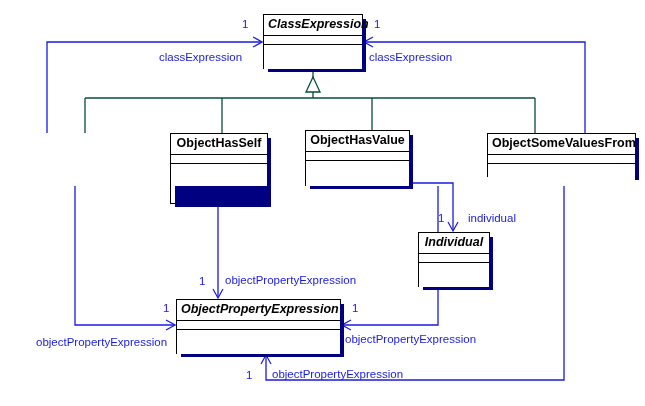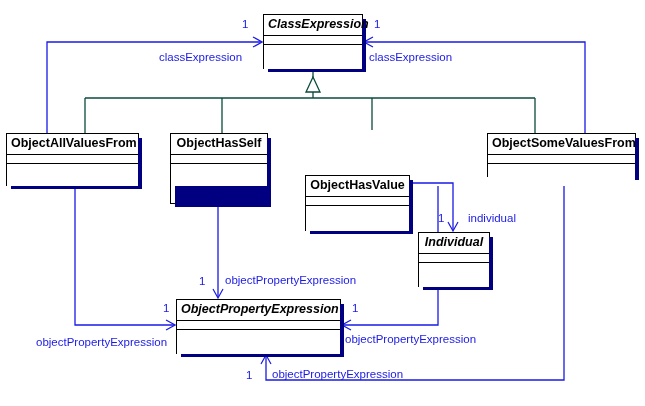--- a/index.html
+++ b/index.html
@@ -126,35 +126,29 @@
     </g>
   </svg>
 
   <div class="uml-class" style="left:263px; top:14px; width:100px; height:55px;">
     <div class="shadow"></div>
     <div class="uml-name abstract">ClassExpression</div>
     <div class="uml-attrs"></div>
     <div class="uml-ops" style="height:24px;"></div>
   </div>
 
-  <div class="uml-class" style="left:6px; top:133px; width:133px; height:53px;">
-    <div class="shadow"></div>
-    <div class="uml-name">ObjectAllValuesFrom</div>
-    <div class="uml-attrs"></div>
-    <div class="uml-ops" style="height:22px;"></div>
-  </div>
 
   <div class="uml-class" style="left:170px; top:133px; width:98px; height:71px;">
     <div class="shadow"></div>
     <div class="uml-name">ObjectHasSelf</div>
     <div class="uml-attrs"></div>
     <div class="uml-ops" style="height:22px;"></div>
   </div>
 
-  <div class="uml-class" style="left:305px; top:130px; width:105px; height:56px;margin-top:45px;">
+  <div class="uml-class" style="left:305px; top:130px; width:105px; height:56px;">
     <div class="shadow"></div>
     <div class="uml-name">ObjectHasValue</div>
     <div class="uml-attrs"></div>
     <div class="uml-ops" style="height:25px;"></div>
   </div>
 
   <div class="uml-class" style="left:487px; top:133px; width:149px; height:44px;">
     <div class="shadow"></div>
     <div class="uml-name">ObjectSomeValuesFrom</div>
     <div class="uml-attrs"></div>

